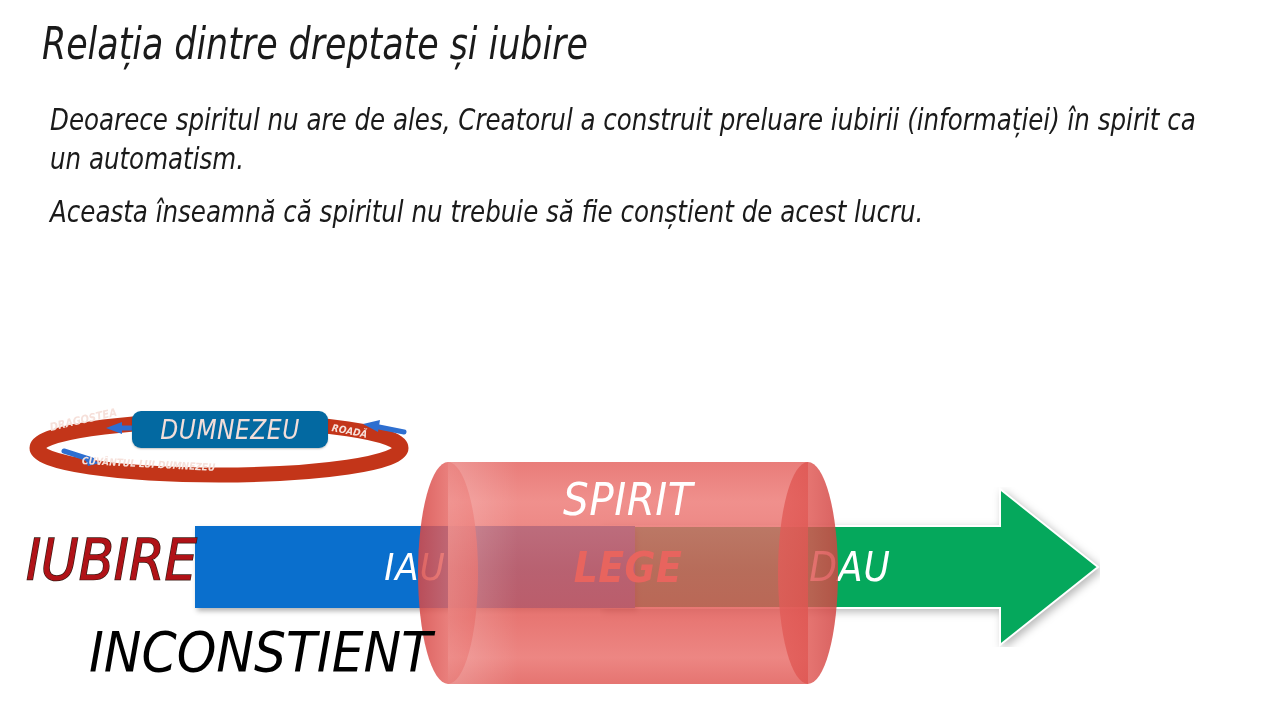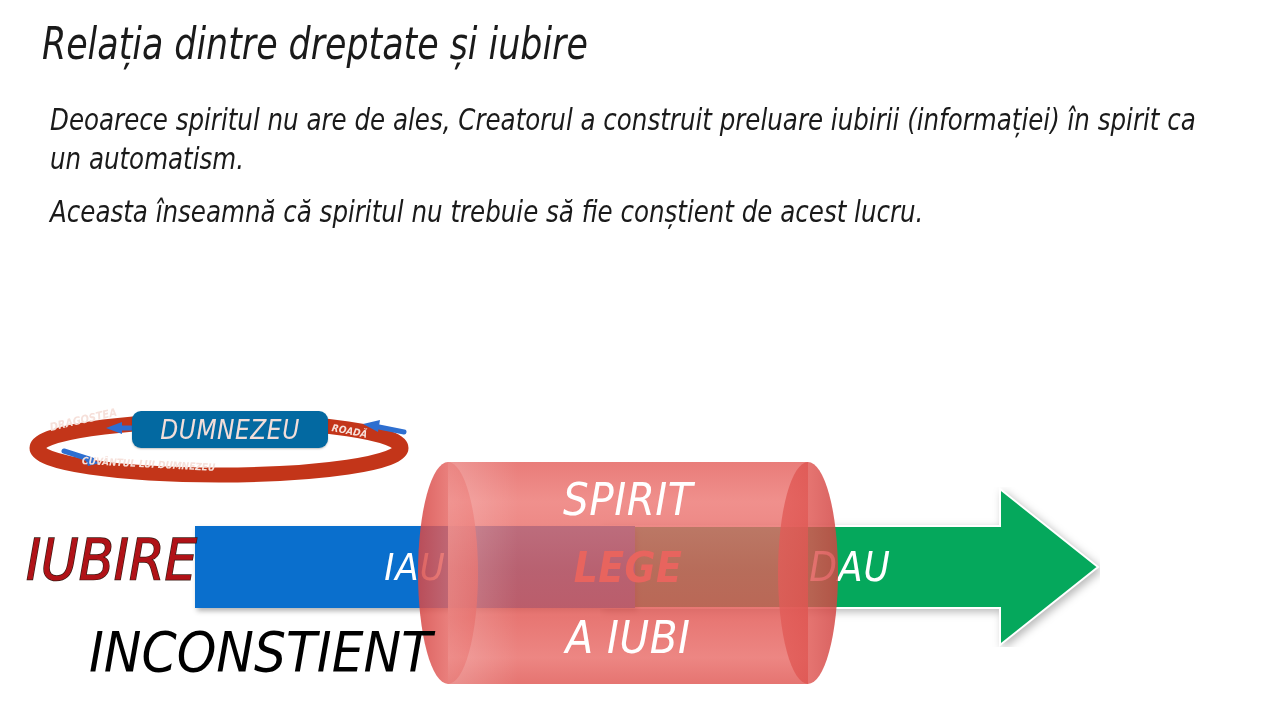--- a/index.html
+++ b/index.html
@@ -339,21 +339,20 @@
     </div>
 
     <div class="cylinder">
       <div class="cyl-cap-left"></div>
       <div class="cyl-body"></div>
       <div class="cyl-shade-l"></div>
       <div class="cyl-cap-right"></div>
       <div class="cyl-labels">
         <div class="cyl-label top">SPIRIT</div>
         <div class="cyl-label mid">LEGE</div>
-        <div class="cyl-label bot">A IUBI</div>
       </div>
     </div>
 
     <div class="cap-iubire">IUBIRE</div>
     <div class="cap-inconstient">INCONSTIENT</div>
 
   </div>
 </div>
 
 </body></html>

